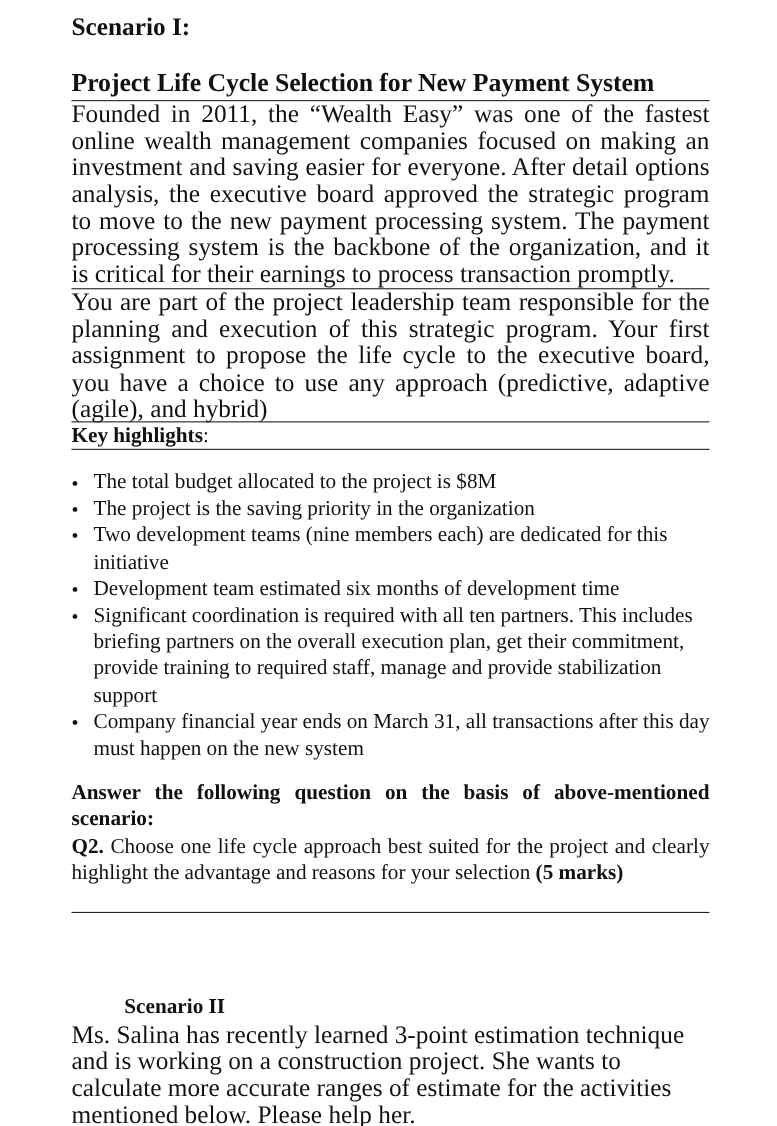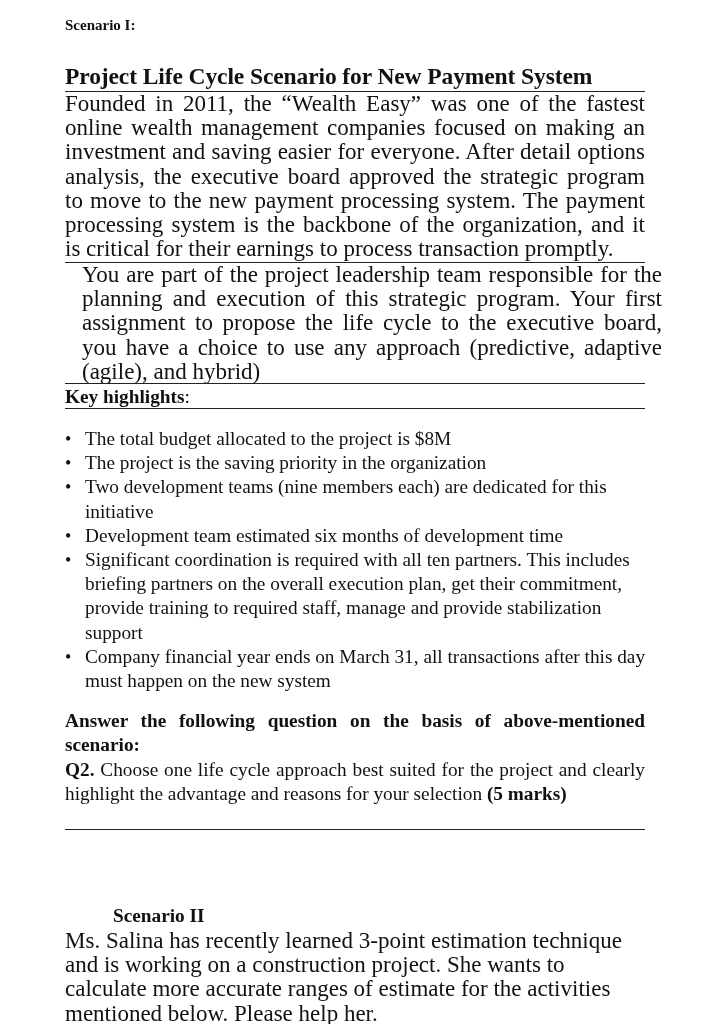--- a/index.html
+++ b/index.html
@@ -19,21 +19,21 @@
     position: absolute;
     left: 65px;
     top: 0;
     width: 580px;
   }
   .scenario-label {
     position: absolute;
     left: 0;
     top: 12px;
     font-weight: bold;
-    font-size: 15px;
+    font-size: 23px;
     line-height: 26px;
     white-space: nowrap;
   }
   .section-title {
     position: absolute;
     left: 0;
     top: 61px;
     font-weight: bold;
     font-size: 23.5px;
     line-height: 30px;
@@ -118,27 +118,27 @@
     line-height: 24.2px;
   }
 </style>
 </head>
 <body>
 
 <div class="page">
 
   <div class="scenario-label">Scenario I:</div>
 
-  <div class="section-title">Project Life Cycle Scenario for New Payment System</div>
+  <div class="section-title">Project Life Cycle Selection for New Payment System</div>
   <div class="rule" style="top:91px;"></div>
 
   <div class="para" style="top:92px;">Founded in 2011, the “Wealth Easy” was one of the fastest online wealth management companies focused on making an investment and saving easier for everyone. After detail options analysis, the executive board approved the strategic program to move to the new payment processing system. The payment processing system is the backbone of the organization, and it is critical for their earnings to process transaction promptly.</div>
   <div class="rule" style="top:262px;"></div>
 
-  <div class="para" style="top:263px;margin-left:17px;">You are part of the project leadership team responsible for the planning and execution of this strategic program. Your first assignment to propose the life cycle to the executive board, you have a choice to use any approach (predictive, adaptive (agile), and hybrid)</div>
+  <div class="para" style="top:263px;">You are part of the project leadership team responsible for the planning and execution of this strategic program. Your first assignment to propose the life cycle to the executive board, you have a choice to use any approach (predictive, adaptive (agile), and hybrid)</div>
   <div class="rule" style="top:383px;"></div>
 
   <div class="key-heading"><b>Key highlights</b><span>:</span></div>
   <div class="rule" style="top:408px;"></div>
 
   <ul class="bullets">
     <li><span class="dot">•</span><span>The total budget allocated to the project is $8M</span></li>
     <li><span class="dot">•</span><span>The project is the saving priority in the organization</span></li>
     <li><span class="dot">•</span><span>Two development teams (nine members each) are dedicated for this initiative</span></li>
     <li><span class="dot">•</span><span>Development team estimated six months of development time</span></li>

